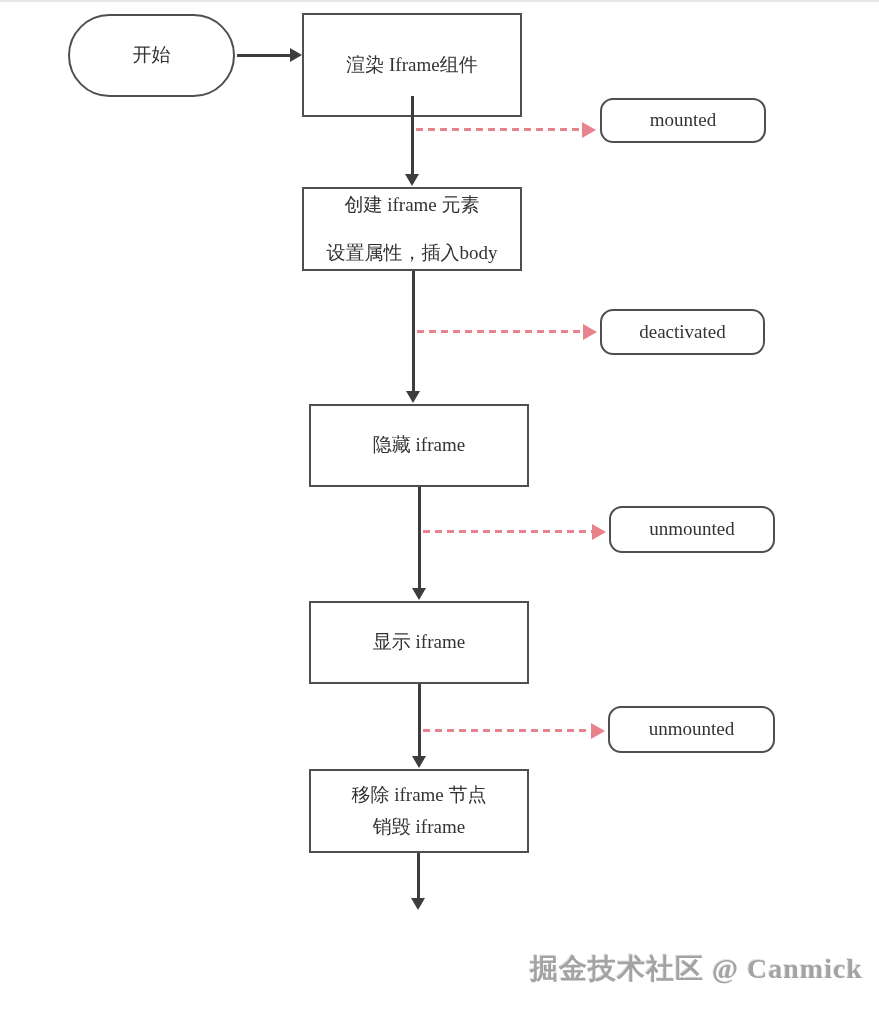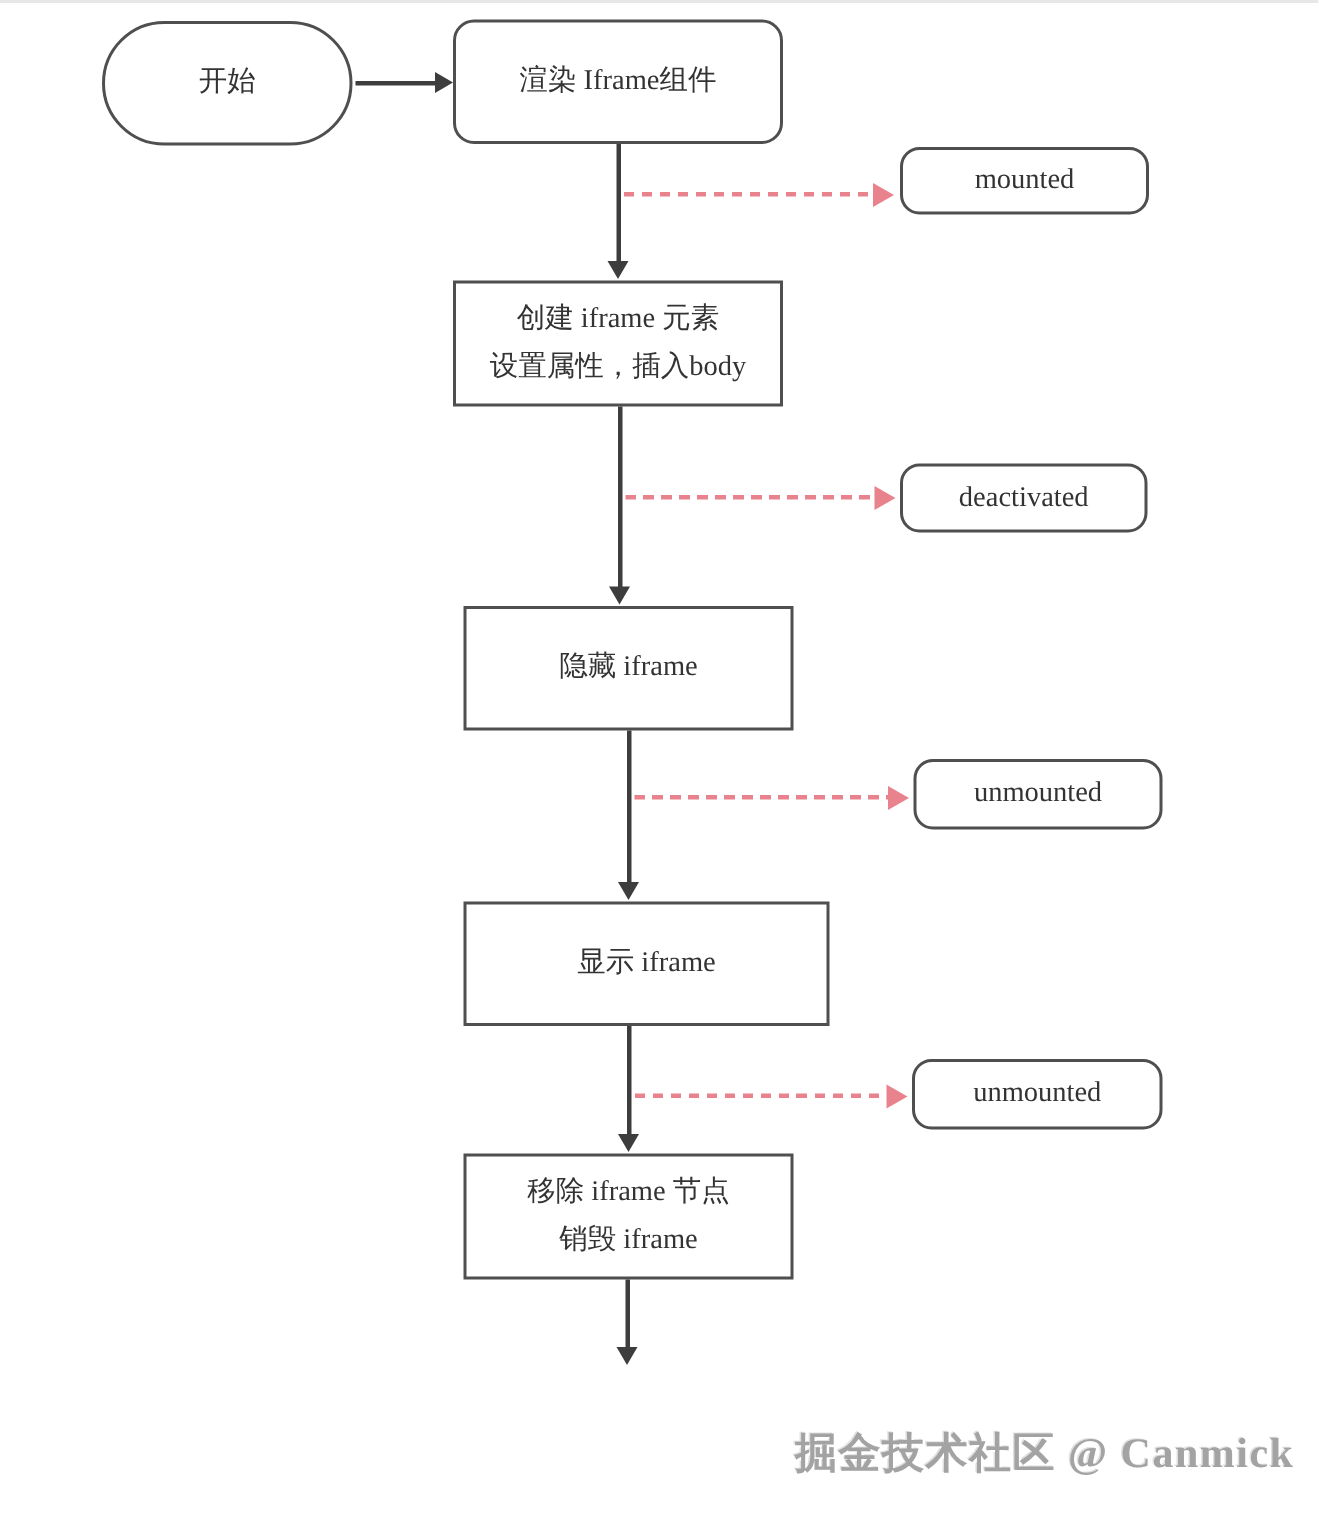--- a/index.html
+++ b/index.html
@@ -25,24 +25,24 @@
     align-items:center;justify-content:center;
     color:#333333;
     font-size:19px;
     text-align:center;
     line-height:1.7;
   }
   .stadium{border-radius:999px;}
   .badge{border-radius:13px;font-size:19px;}
   
   #n-start   {left:68px;  top:14px;  width:167px; height:83px;}
-  #n-render  {left:302px; top:13px;  width:220px; height:83px;border-radius:14px;}
-  #n-create  {left:302px; top:187px; width:220px; height:84px;}
+  #n-render  {left:302px; top:13px;  width:220px; height:104px;}
+  #n-create  {left:302px; top:187px; width:220px; height:84px;justify-content:space-between;}
   #n-hide    {left:309px; top:404px; width:220px; height:83px;}
-  #n-show    {left:309px; top:601px; width:244px; height:83px;}
+  #n-show    {left:309px; top:601px; width:220px; height:83px;}
   #n-remove  {left:309px; top:769px; width:220px; height:84px;text-align:center;}
   #n-end     {left:333px; top:911px; width:169px; height:87px;}
   #n-mounted     {left:600px; top:98px; width:166px; height:45px;}
   #n-deactivated {left:600px; top:309px; width:165px; height:46px;}
   #n-activated   {left:609px; top:506px; width:166px; height:47px;}
   #n-unmounted   {left:608px; top:706px; width:167px; height:47px;}
   
   .vline{position:absolute;width:2.5px;background:#3d3d3d;}
   .hline{position:absolute;height:2.5px;background:#3d3d3d;}
   .arr-down{

